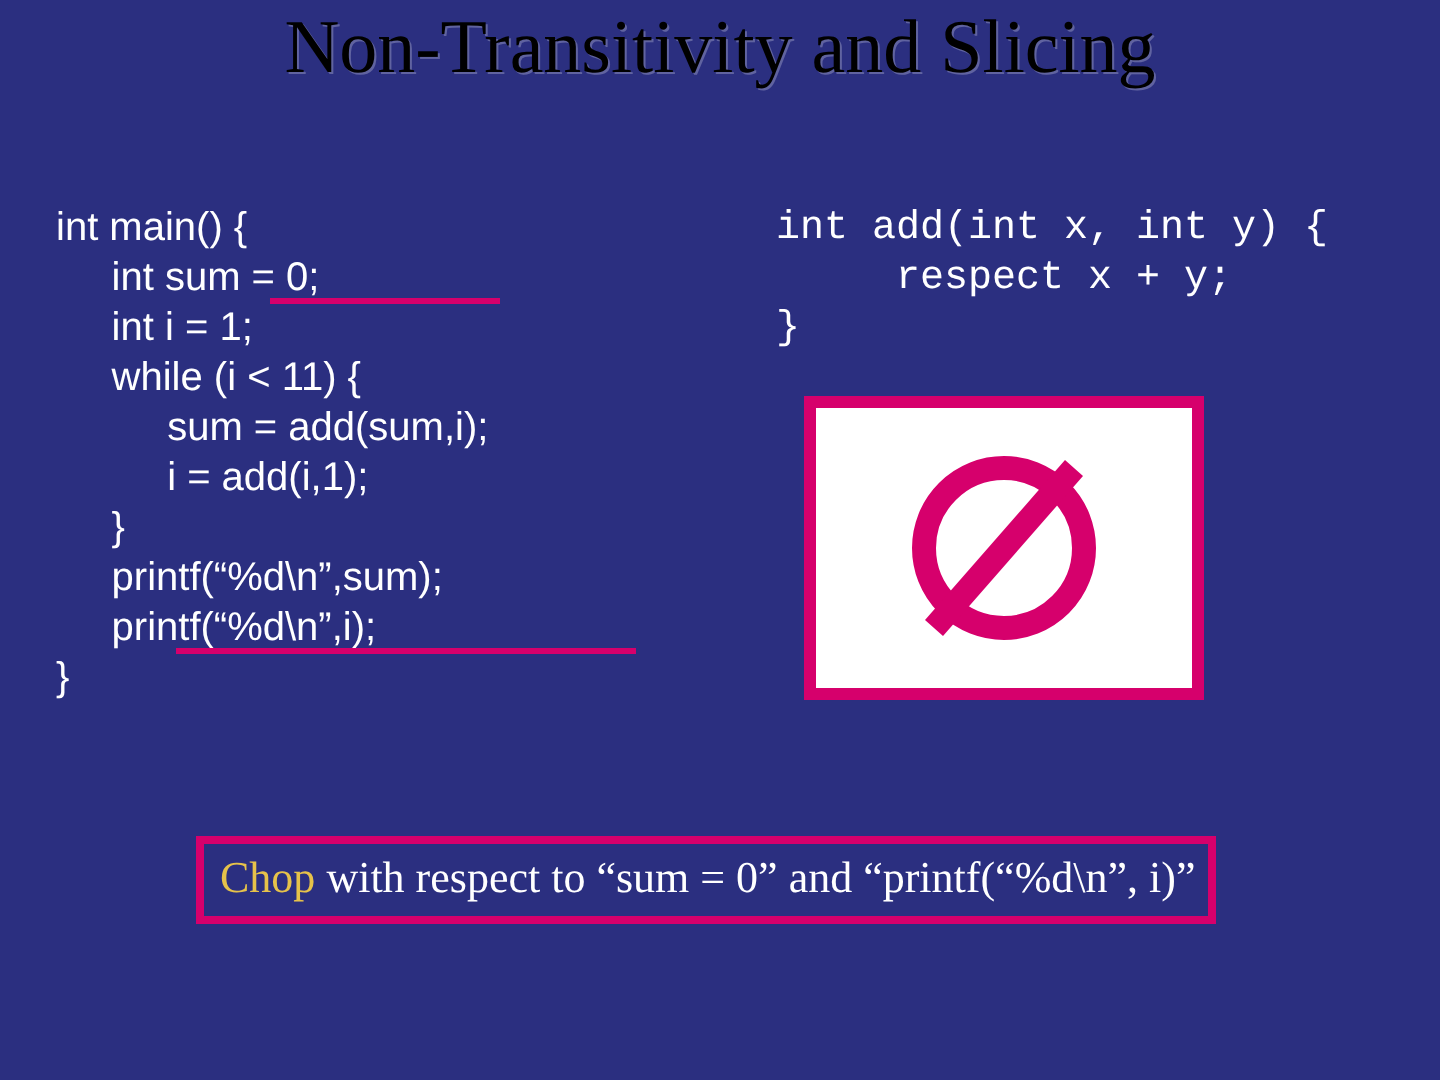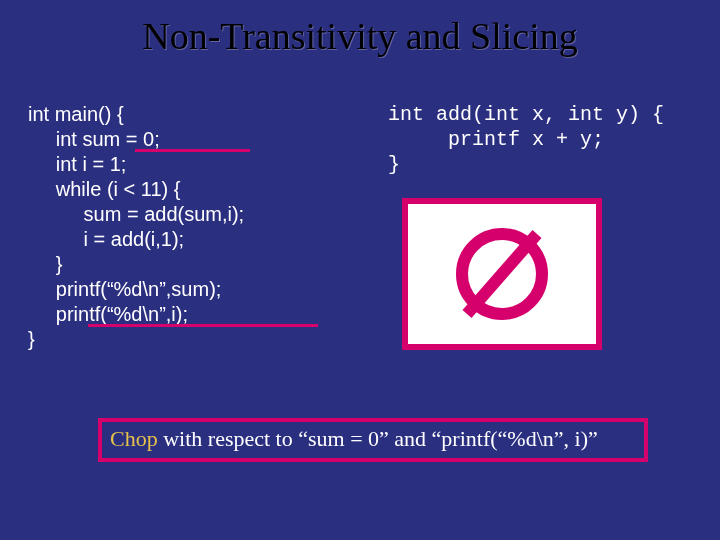--- a/index.html
+++ b/index.html
@@ -8,21 +8,21 @@
     background:#2b2f80;
     font-family:"Times New Roman",Times,serif;
     color:#fff;
     overflow:hidden;
     position:relative;
   }
   .title{
     text-align:center;
     font-size:38px;
     color:#000;
-    padding-top:14px;
+    padding-top:2px;
     font-weight:400;
     text-shadow:1px 1px 0 rgba(255,255,255,0.25);
   }
   .code-area{
     position:absolute;
     left:28px;top:102px;
     font-family:Liberation Sans, sans-serif;
     font-size:20px;
     line-height:25px;
     white-space:pre;
@@ -48,21 +48,21 @@
     width:200px;height:152px;
     border:6px solid #d6006c;
     background:#fff;
     box-sizing:border-box;
     display:flex;align-items:center;justify-content:center;
   }
   .empty-box svg{display:block}
   .caption{
     position:absolute;
     left:98px;top:418px;
-    width:550px;
+    width:510px;
     font-size:22px;
     color:#fff;
     border:4px solid #d6006c;
     padding:4px 8px 6px 8px;
     box-sizing:border-box;
     white-space:nowrap;
   }
   .caption .chop{color:#e6c24a}
 </style>
 </head>
@@ -74,21 +74,21 @@
      int sum = 0;
      int i = 1;
      while (i &lt; 11) {
           sum = add(sum,i);
           i = add(i,1);
      }
      printf(“%d\n”,sum);
      printf(“%d\n”,i);
 }</div>
 <div class="code-add">int add(int x, int y) {
-     printf x + y;
+     respect x + y;
 }</div>
 
 <div class="underline-red" style="left:135px;top:149px;width:115px"></div>
 
 <div class="underline-red" style="left:88px;top:324px;width:230px"></div>
 
 <div class="empty-box">
   <svg width="120" height="120" viewBox="0 0 120 120">
     <circle cx="60" cy="60" r="40" fill="none" stroke="#d6006c" stroke-width="12"></circle>
     <line x1="25" y1="100" x2="95" y2="20" stroke="#d6006c" stroke-width="12" stroke-linecap="butt"></line>

